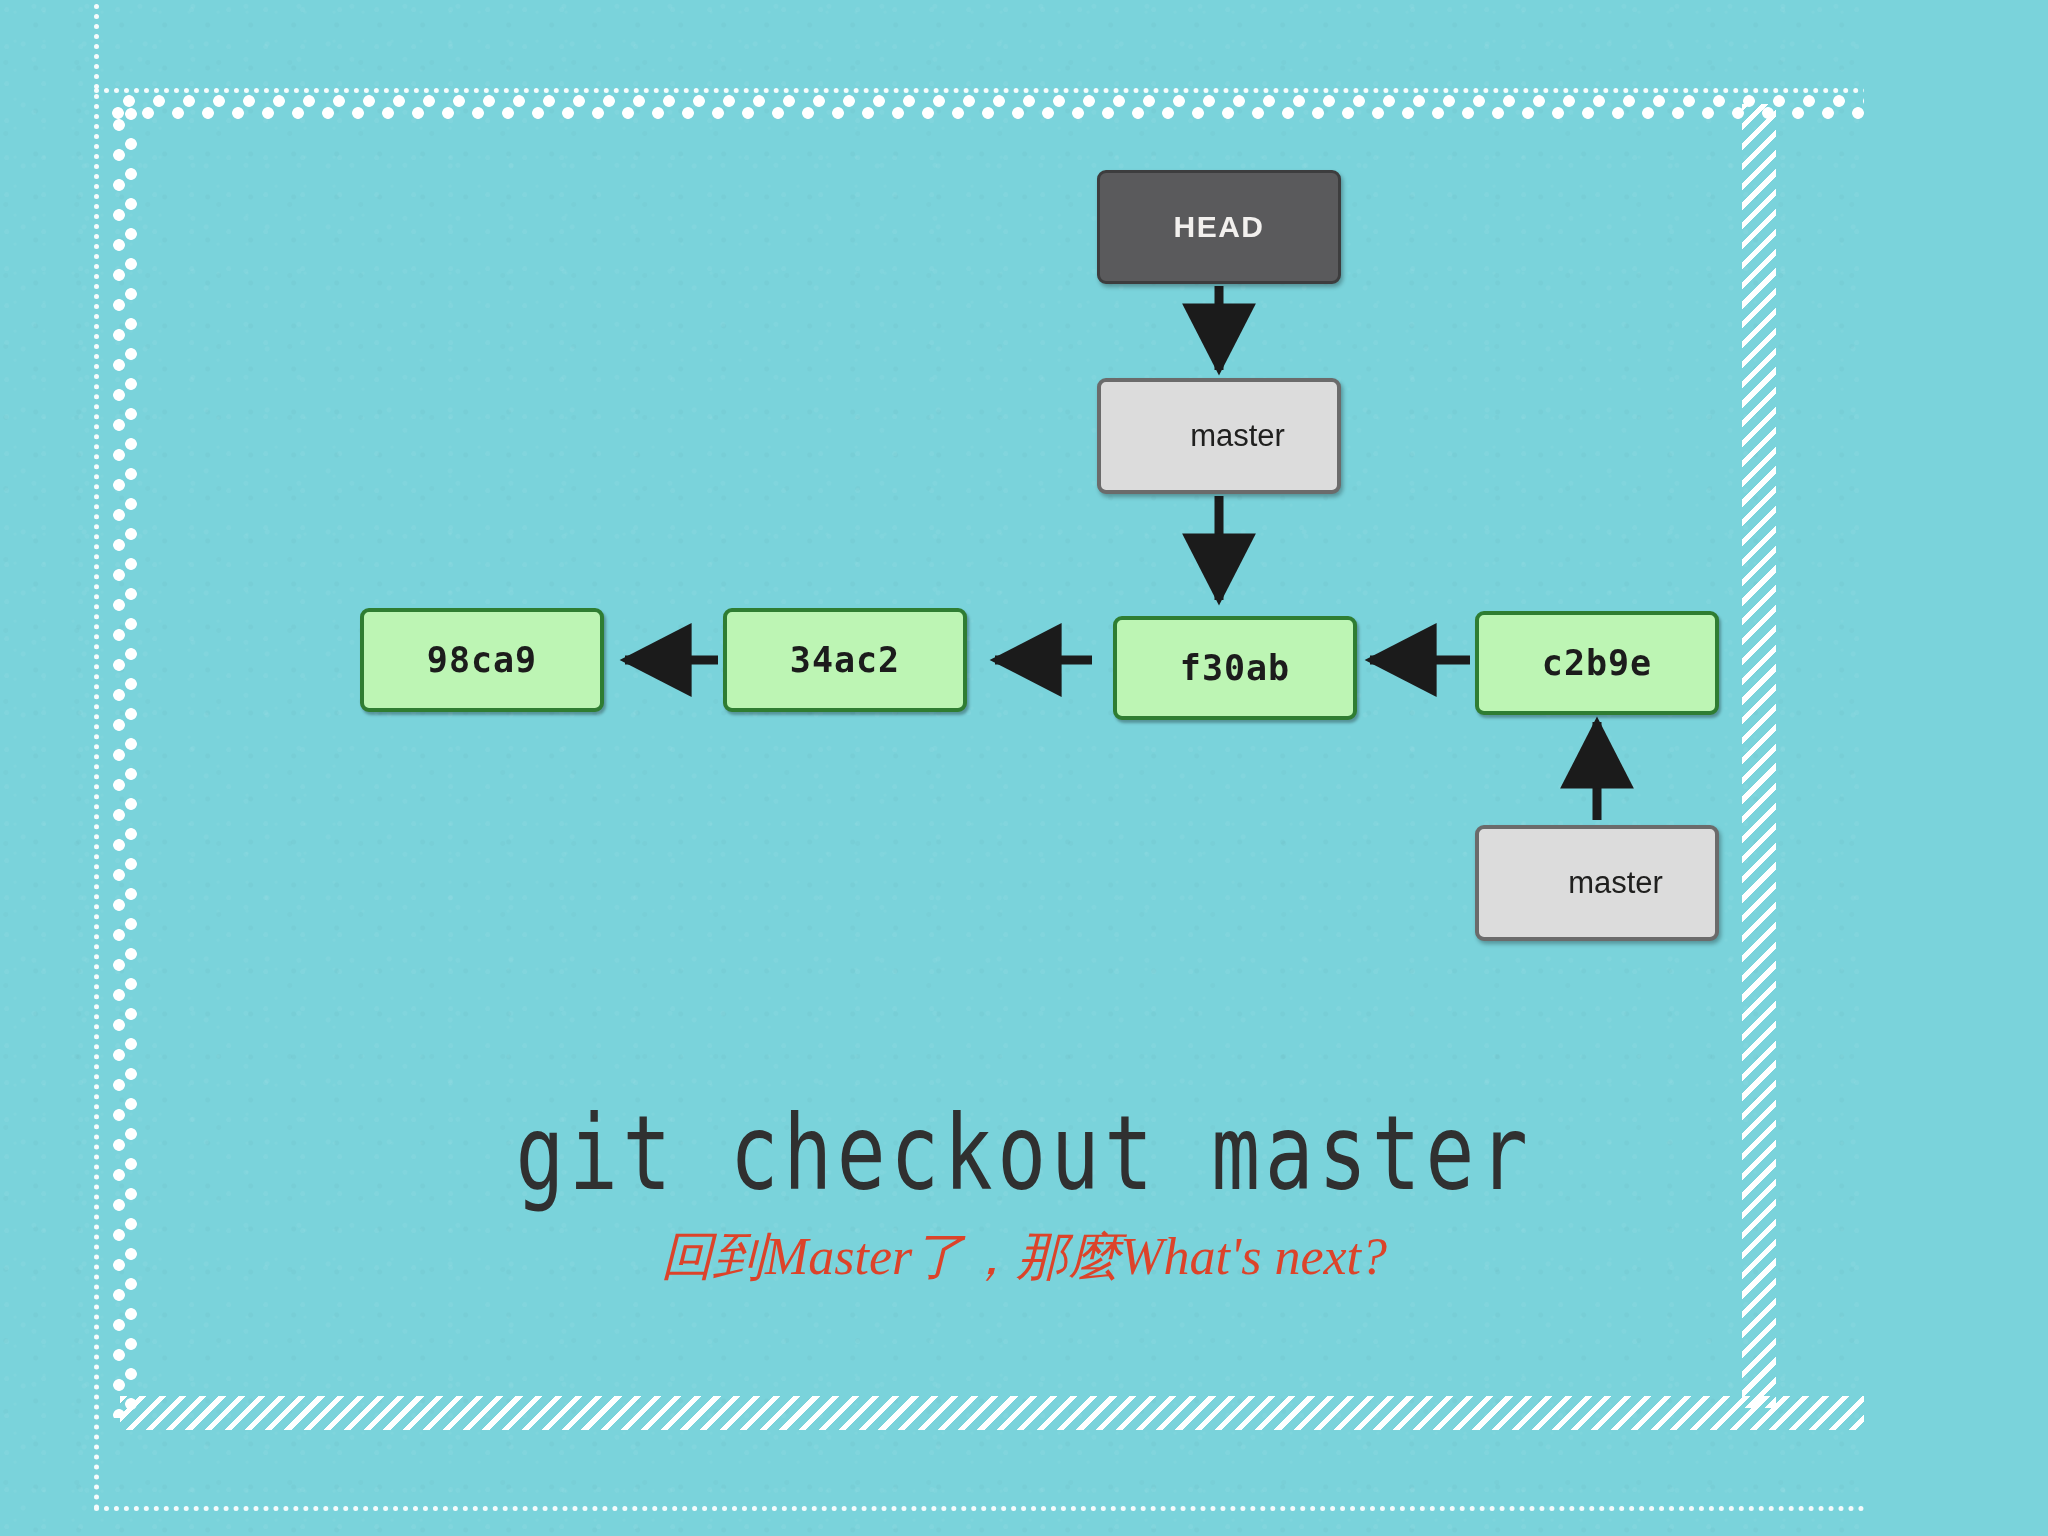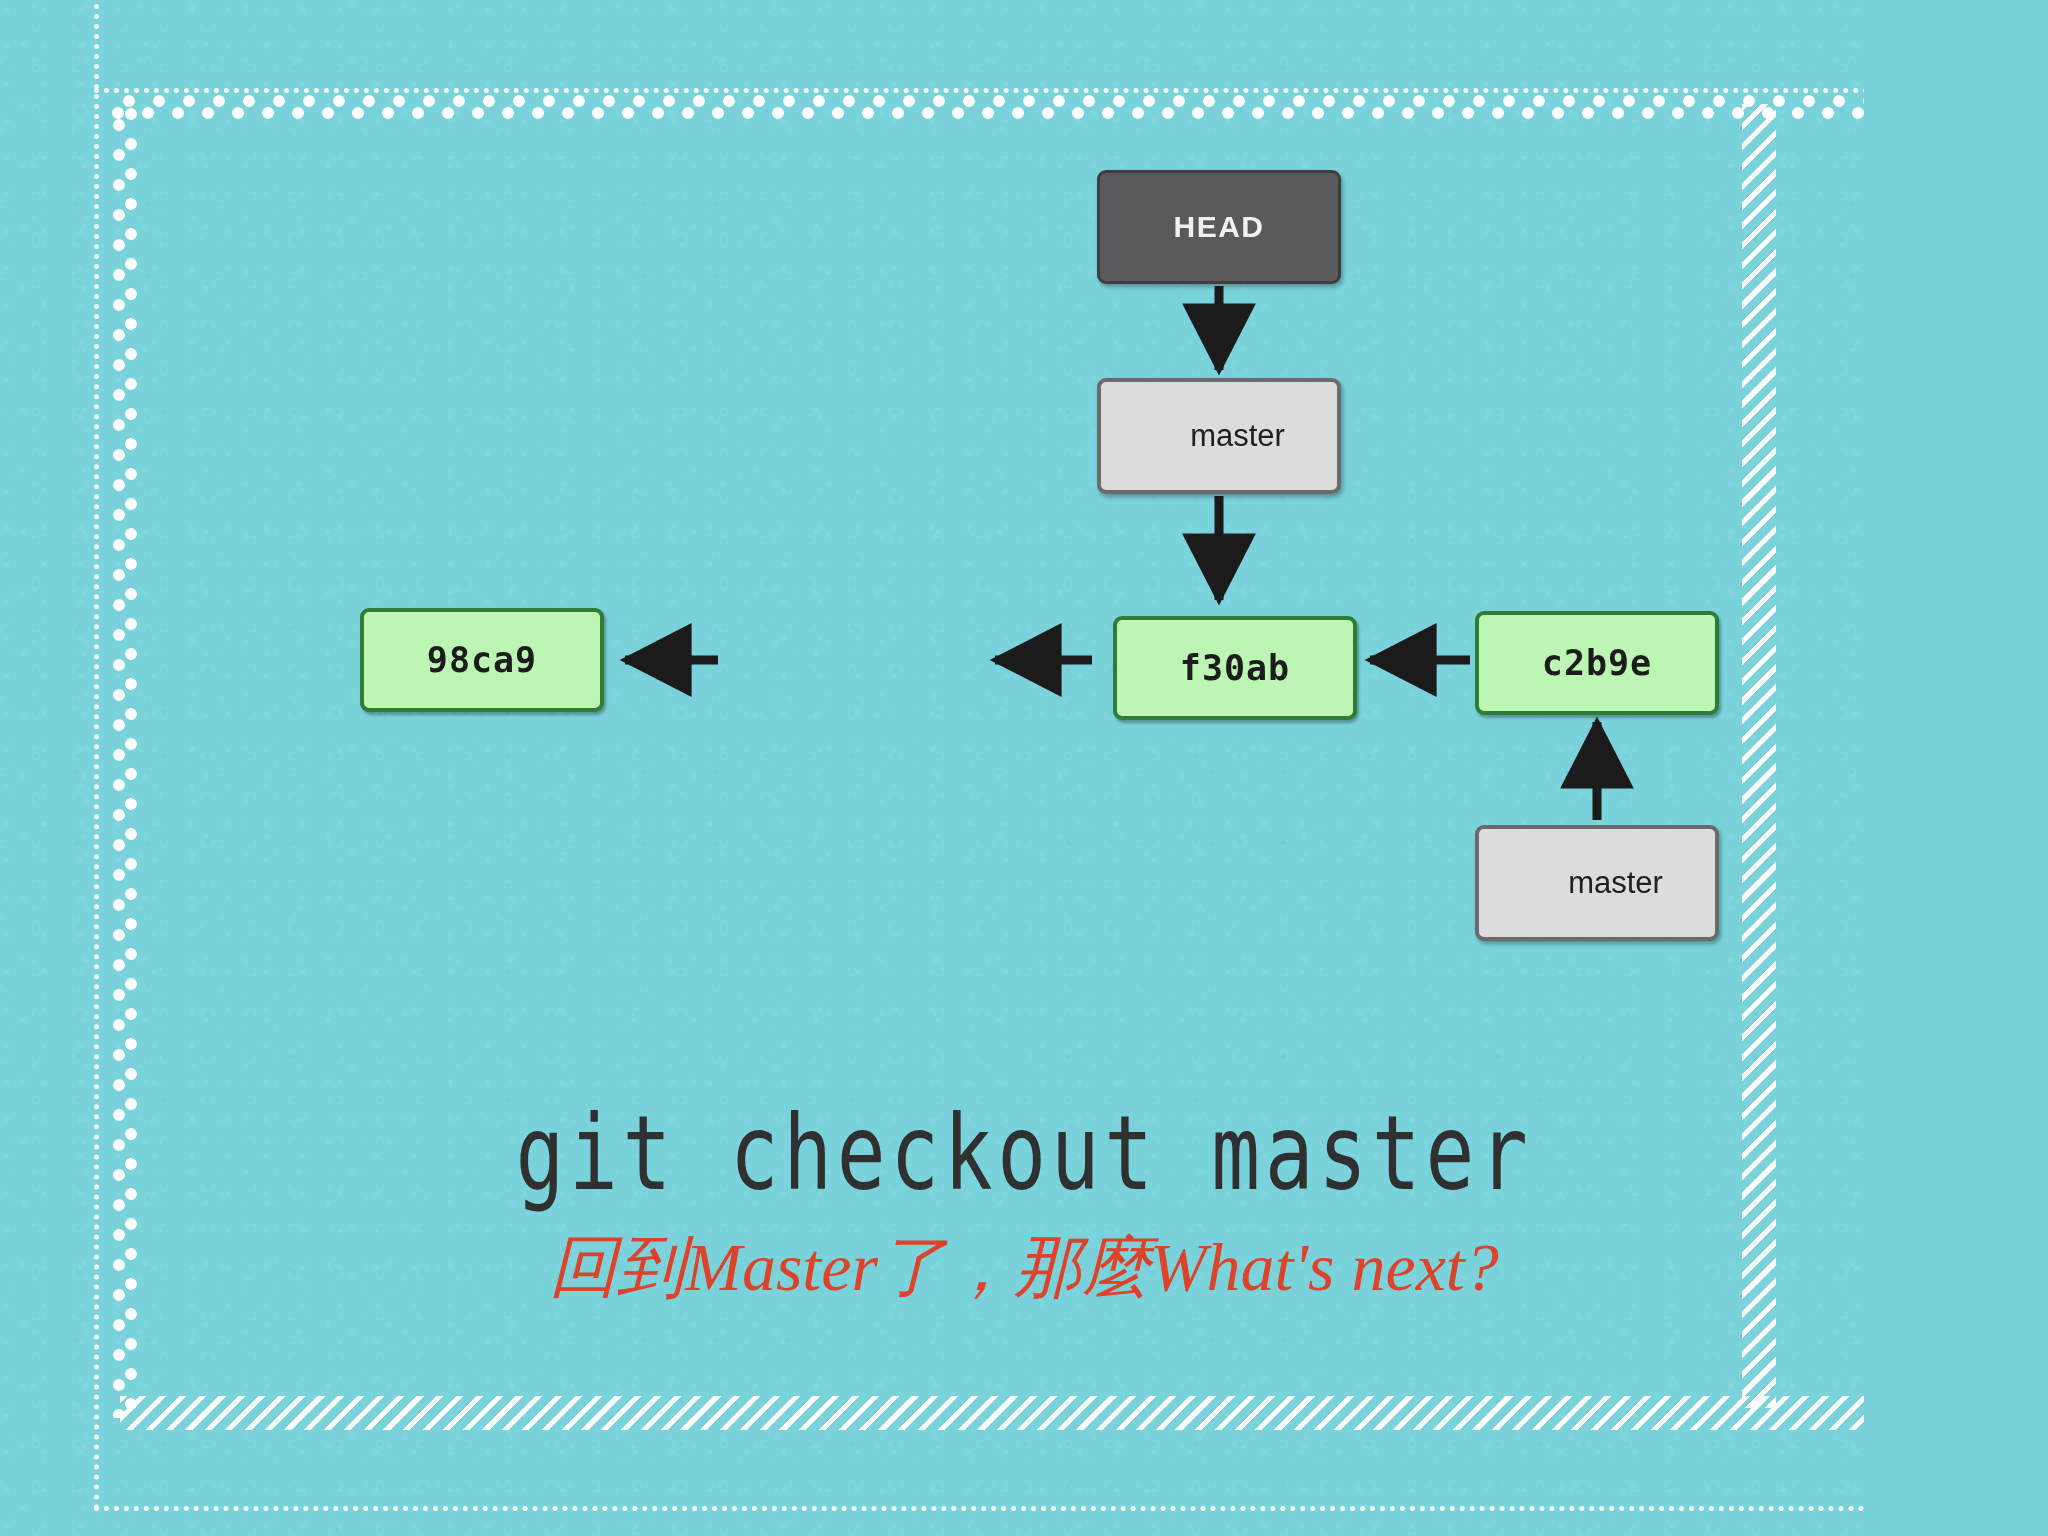--- a/index.html
+++ b/index.html
@@ -177,21 +177,21 @@
     white-space: nowrap;
   }
   .caption-sub {
     position: absolute;
     left: 0;
     top: 1222px;
     width: 2048px;
     text-align: center;
     font-family: "Liberation Serif", "DejaVu Serif", serif;
     font-style: italic;
-    font-size: 68px;
+    font-size: 52px;
     color: #dc432a;
     white-space: nowrap;
   }
 </style>
 </head>
 <body>
 
 <div id="slide">
 
   <div class="frame-dotted"></div>
@@ -229,20 +229,23 @@
     <span>master</span>
   </div>
 
   <div id="n-testing" class="node node-ref">
     <span>master</span>
   </div>
 
   <div id="c-98ca9" class="node node-commit">
     <span>98ca9</span>
   </div>
+  <div id="c-34ac2" class="node node-commit">
+    <span>34ac2</span>
+  </div>
   <div id="c-f30ab" class="node node-commit">
     <span>f30ab</span>
   </div>
   <div id="c-c2b9e" class="node node-commit">
     <span>c2b9e</span>
   </div>
 
   <div class="caption-main">git checkout master</div>
   <div class="caption-sub">回到Master了，那麼What's next?</div>
 

